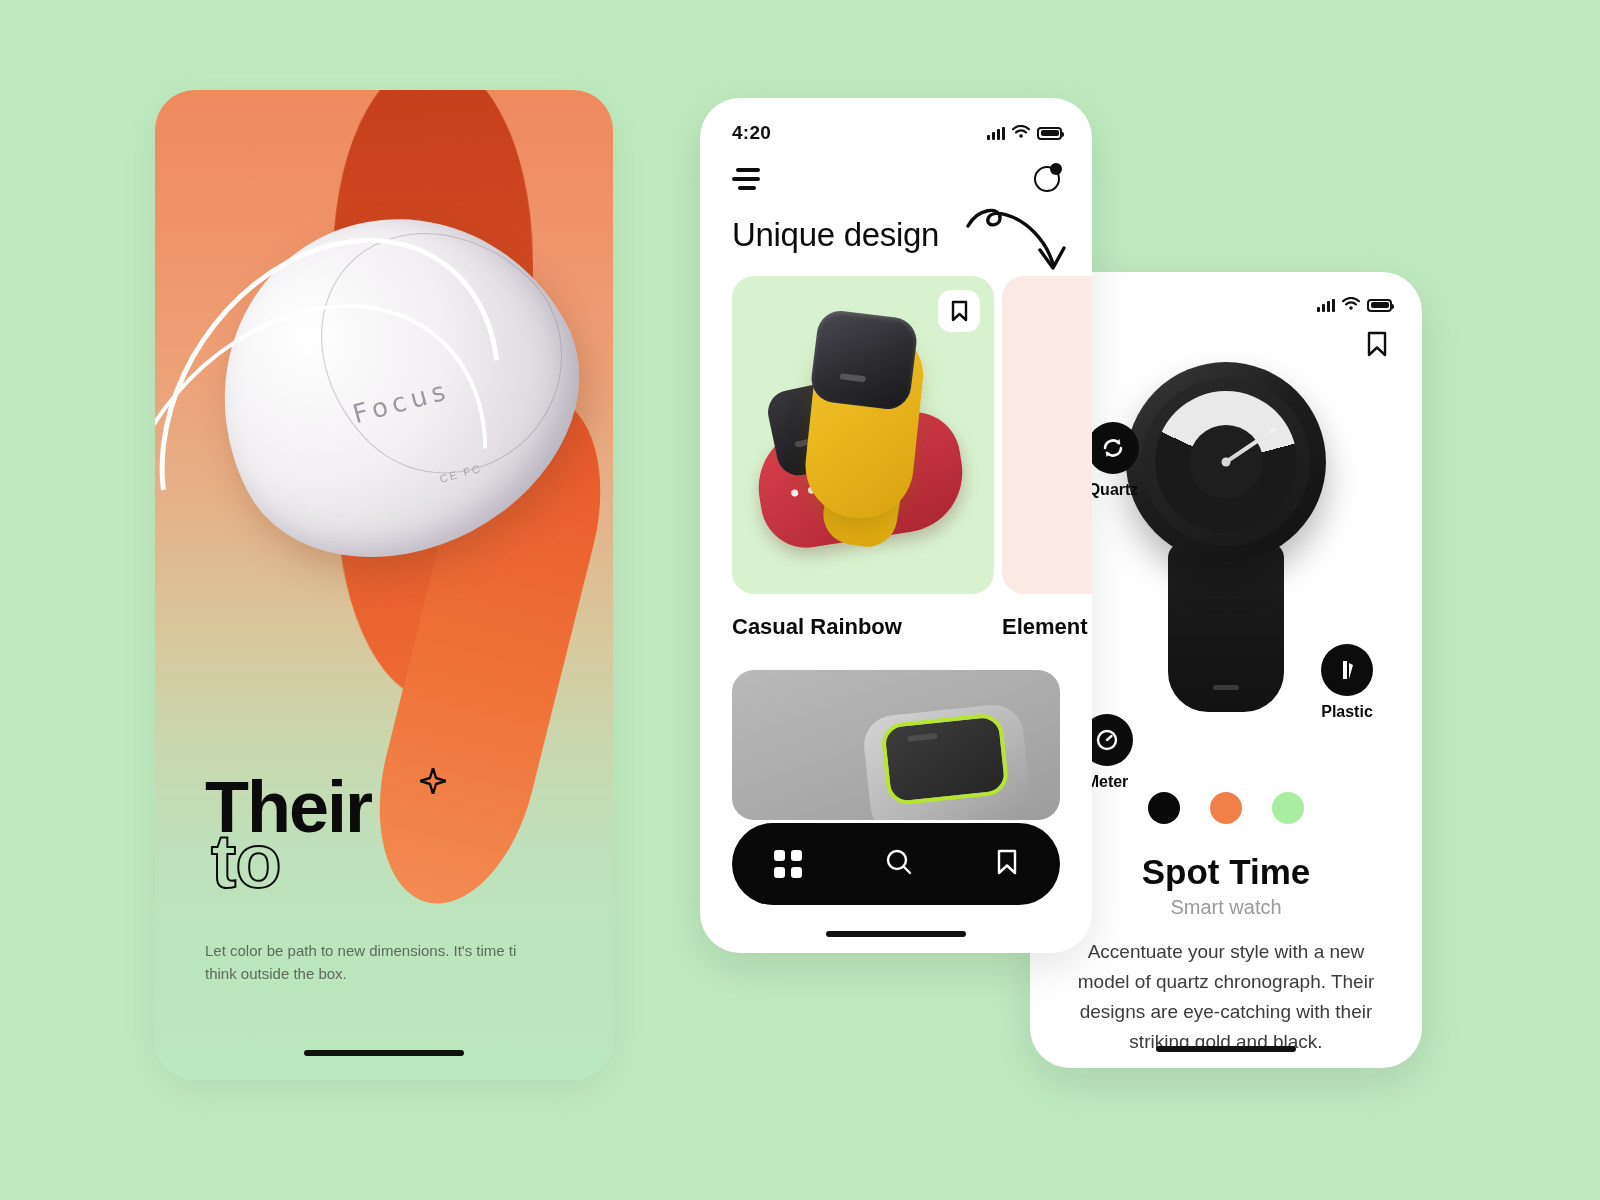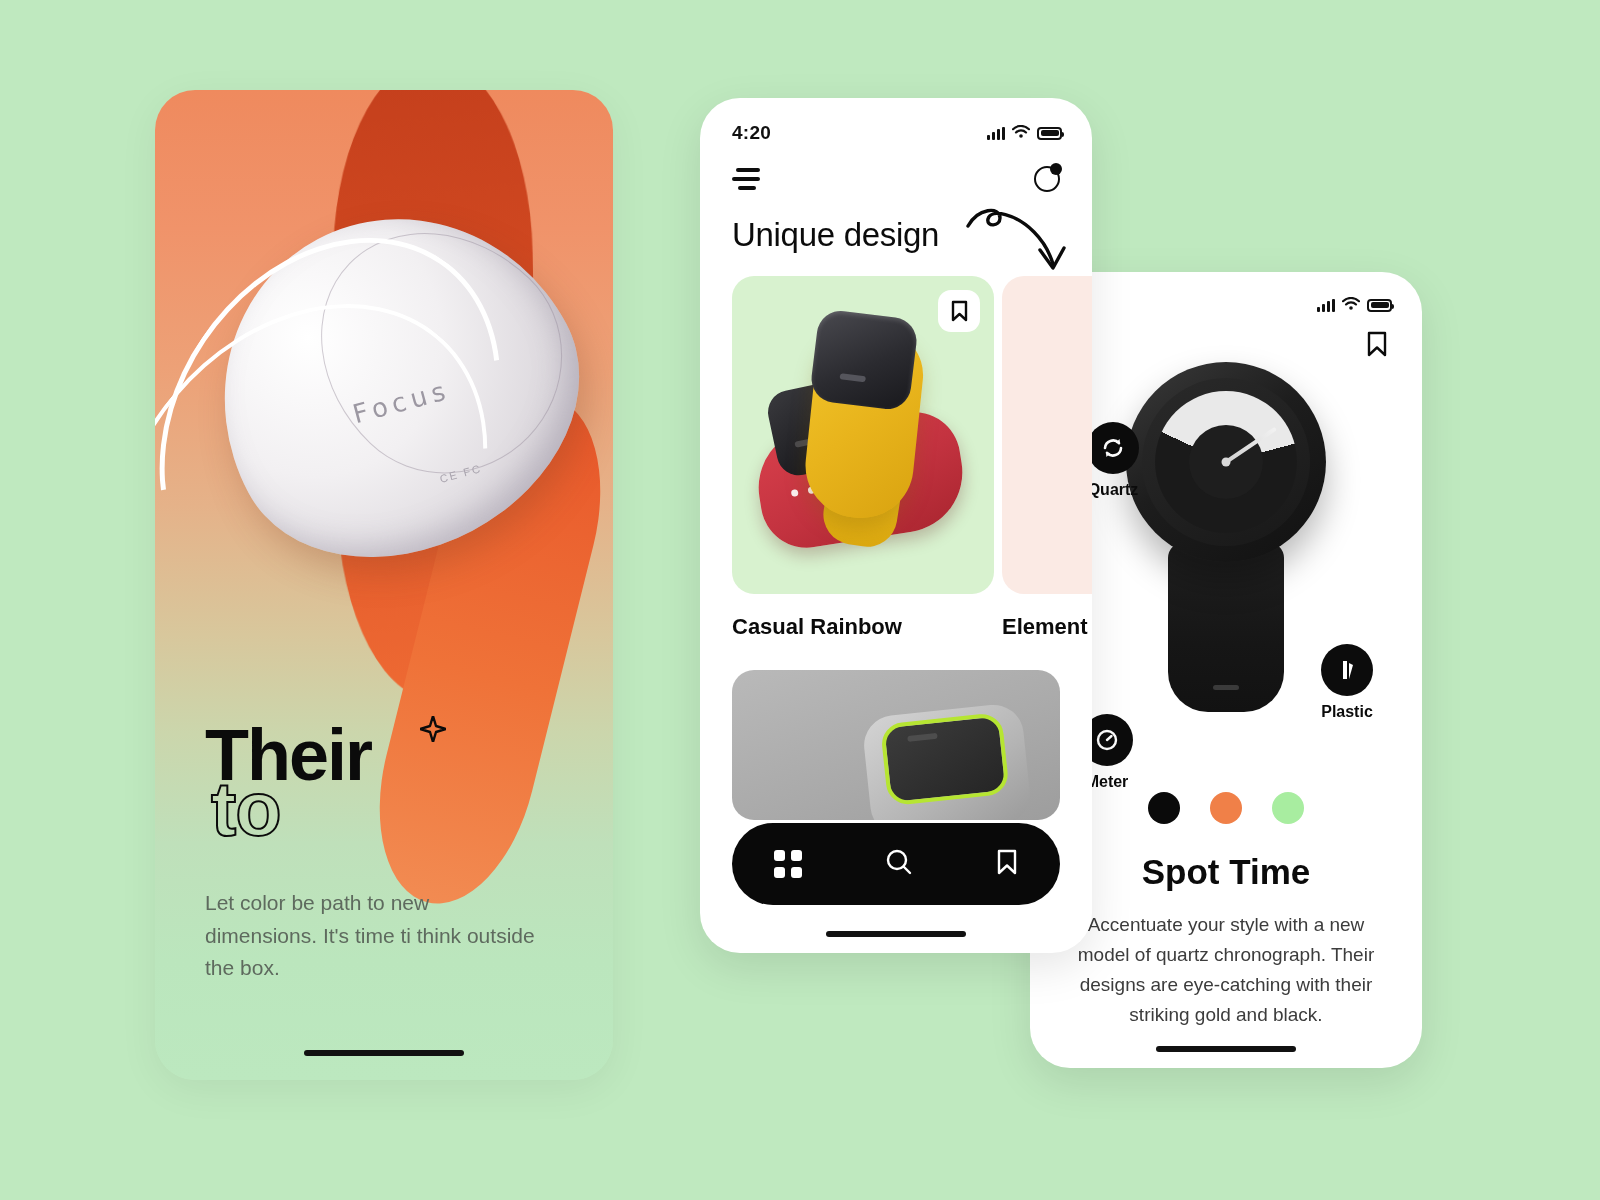--- a/index.html
+++ b/index.html
@@ -78,21 +78,21 @@
   }
   .t-color{
     position:absolute; left:96px; top:38px;
     font-size:72px; font-weight:700; letter-spacing:-2px; color:#0b0b0b;
   }
   .t-spark{
     position:absolute; left:215px; top:-14px; width:26px; height:26px;
     color:#0b0b0b; font-size:30px; line-height:26px;
   }
   .lp-sub{
-    margin-top:22px; font-size:21px; line-height:1.55; color:#5e6a5e;
+    margin-top:22px; font-size:15px; line-height:1.55; color:#5e6a5e;
     font-family:"Liberation Sans", sans-serif; max-width:330px;
   }
   .lp-home{
     position:absolute; left:50%; transform:translateX(-50%); bottom:24px;
     width:160px; height:6px; background:#111; border-radius:4px;
   }
 
   
   .phone-mid{
     position:absolute; left:700px; top:98px; width:392px; height:855px;
@@ -498,16 +498,17 @@
     </div>
   </div>
 
   <div class="swatches">
     <span class="sw" style="background:#0a0a0a"></span>
     <span class="sw" style="background:#f08048"></span>
     <span class="sw" style="background:#a8eda0"></span>
   </div>
 
   <div class="rp-title">Spot Time</div>
+  <div class="rp-sub">Smart watch</div>
   <p class="rp-desc">Accentuate your style with a new model of quartz chronograph. Their designs are eye-catching with their striking gold and black.</p>
 
   <div class="rp-home"></div>
 </div>
 
 </body></html>

